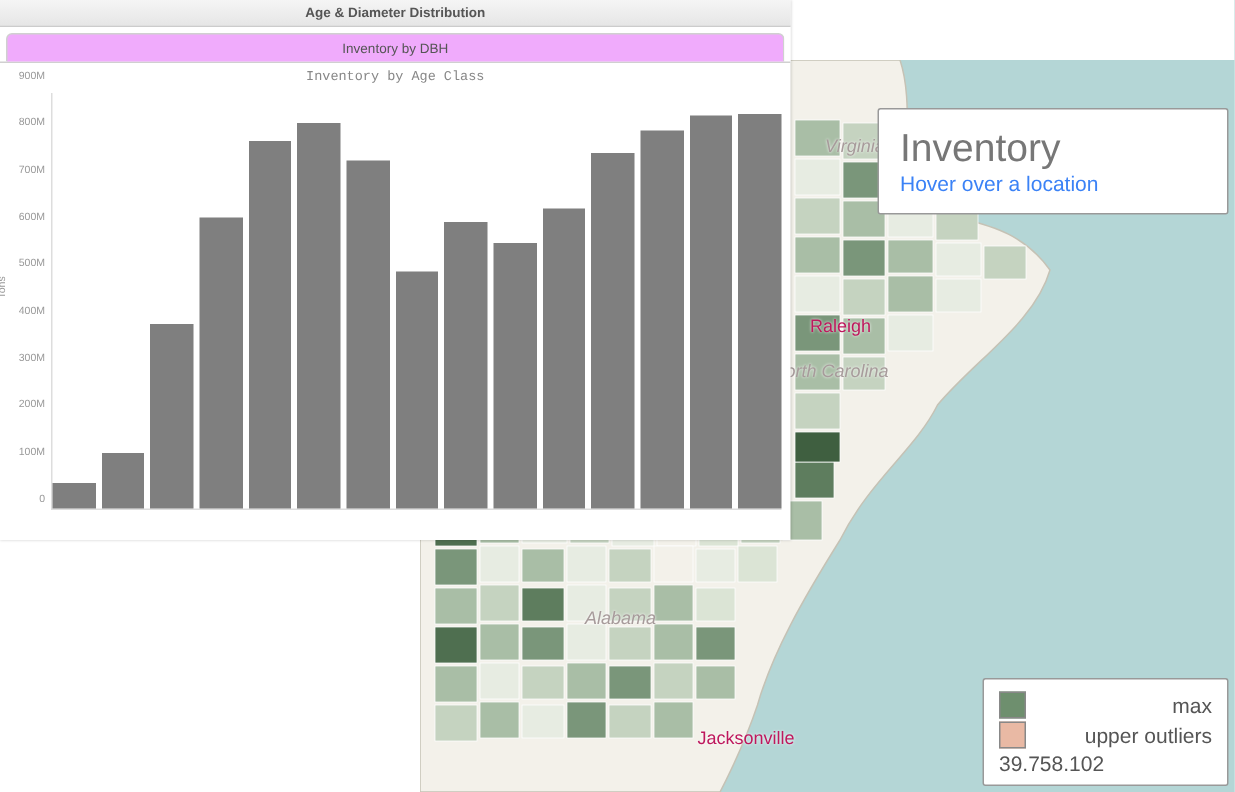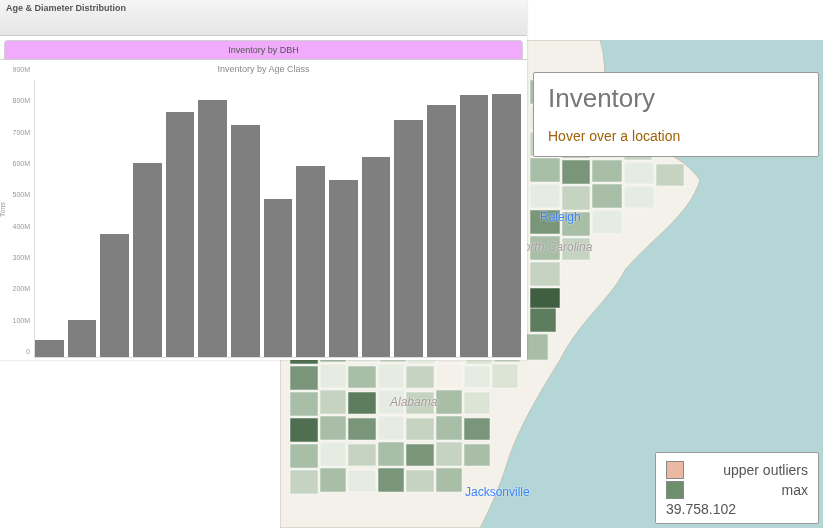--- a/index.html
+++ b/index.html
@@ -32,44 +32,45 @@
     width: 100%;
     height: 100%;
   }
   .county {
     stroke: #fff;
     stroke-width: 0.5;
   }
   .map-label {
     position: absolute;
     font-size: 12px;
-    color: #3b82f6;
+    color: #be185d;
     text-shadow: 0 0 2px #fff;
     pointer-events: none;
   }
   .map-label.state { font-style: italic; color: #a79b9b; }
 
   
   .chart-panel {
     position: absolute;
     left: 0;
     top: 0;
     width: 527px;
     height: 360px;
     background: #fff;
     box-shadow: 0 0 2px rgba(0,0,0,0.2);
   }
   .panel-titlebar {
-    height: 36px;
+    height: 18px;
     background: linear-gradient(#f5f5f5,#e6e6e6);
     border-bottom: 1px solid #ccc;
     font-size: 9px;
     font-weight: bold;
     color: #555;
     padding: 3px 6px;
+    text-align: center;
   }
   .tab-row {
     display: flex;
     height: 24px;
     border-bottom: 1px solid #d0d0d0;
     background: #fff;
     padding: 4px 4px 0 4px;
     gap: 2px;
   }
   .tab {
@@ -87,20 +88,21 @@
   }
   .tab.active {
     background: linear-gradient(#f0f0f0,#dcdcdc);
     font-weight: bold;
   }
   .chart-title {
     font-size: 9px;
     color: #888;
     text-align: center;
     padding: 4px 0 2px 0;
+    font-family: Liberation Mono, monospace;
   }
   .chart-area {
     position: relative;
     height: 300px;
     padding: 0 4px 0 34px;
   }
   .y-axis {
     position: absolute;
     left: 0;
     top: 0;
@@ -138,35 +140,35 @@
   .bar {
     flex: 1;
     background: #7f7f7f;
   }
 
   
   .popup {
     position: absolute;
     right: 4px;
     top: 72px;
-    width: 286px;
+    width: 234px;
     background: #fff;
     border: 1px solid #999;
     border-radius: 2px;
     padding: 10px 14px 12px 14px;
   }
   .popup-title {
     font-size: 26px;
     color: #777;
     font-weight: 400;
   }
   .popup-sub {
     font-size: 14px;
-    color: #a16207;
-    margin-top: 14px;
+    color: #3b82f6;
+    margin-top: 0;
   }
 
   
   .legend {
     position: absolute;
     right: 4px;
     bottom: 4px;
     width: 164px;
     background: #fff;
     border: 1px solid #999;
@@ -273,21 +275,21 @@
       <rect class="county" x="282" y="198" width="28" height="22" fill="#c5d3c0"></rect>
       <rect class="county" x="250" y="222" width="30" height="24" fill="#c5d3c0"></rect>
       <rect class="county" x="250" y="248" width="30" height="20" fill="#3f5f40"></rect>
     </g>
   </svg>
 
   <div id="map-labels">
       <div class="map-label state" style="left: 270px; top: 50px;">Virginia</div>
       <div class="map-label " style="left: 260px; top: 170px;">Raleigh</div>
       <div class="map-label state" style="left: 235px; top: 200px;">North Carolina</div>
-      <div class="map-label state" style="left: 110px; top: 355px;">Alabama</div>
+      <div class="map-label state" style="left: 110px; top: 365px;">Alabama</div>
       <div class="map-label " style="left: 185px; top: 445px;">Jacksonville</div>
     </div>
 </div>
 
 <div class="chart-panel">
   <div class="panel-titlebar">
     <span>Age &amp; Diameter Distribution</span>
   </div>
   <div class="tab-row">
     <div class="tab">
@@ -331,21 +333,21 @@
   </div>
 </div>
 
 <div class="popup">
   <div class="popup-title">Inventory</div>
   <div class="popup-sub">Hover over a location</div>
 </div>
 
 <div class="legend">
   <div class="legend-row">
+    <div class="swatch" id="sw-max" style="background: rgb(110, 143, 110);"></div>
+    <div class="legend-text">max</div>
+  </div>
+  <div class="legend-row">
     <div class="swatch" id="sw-out" style="background: rgb(233, 185, 164);"></div>
     <div class="legend-text">upper outliers</div>
   </div>
-  <div class="legend-row">
-    <div class="swatch" id="sw-max" style="background: rgb(110, 143, 110);"></div>
-    <div class="legend-text">max</div>
-  </div>
   <div class="legend-num">39.758.102</div>
 </div>
 
 </body></html>

